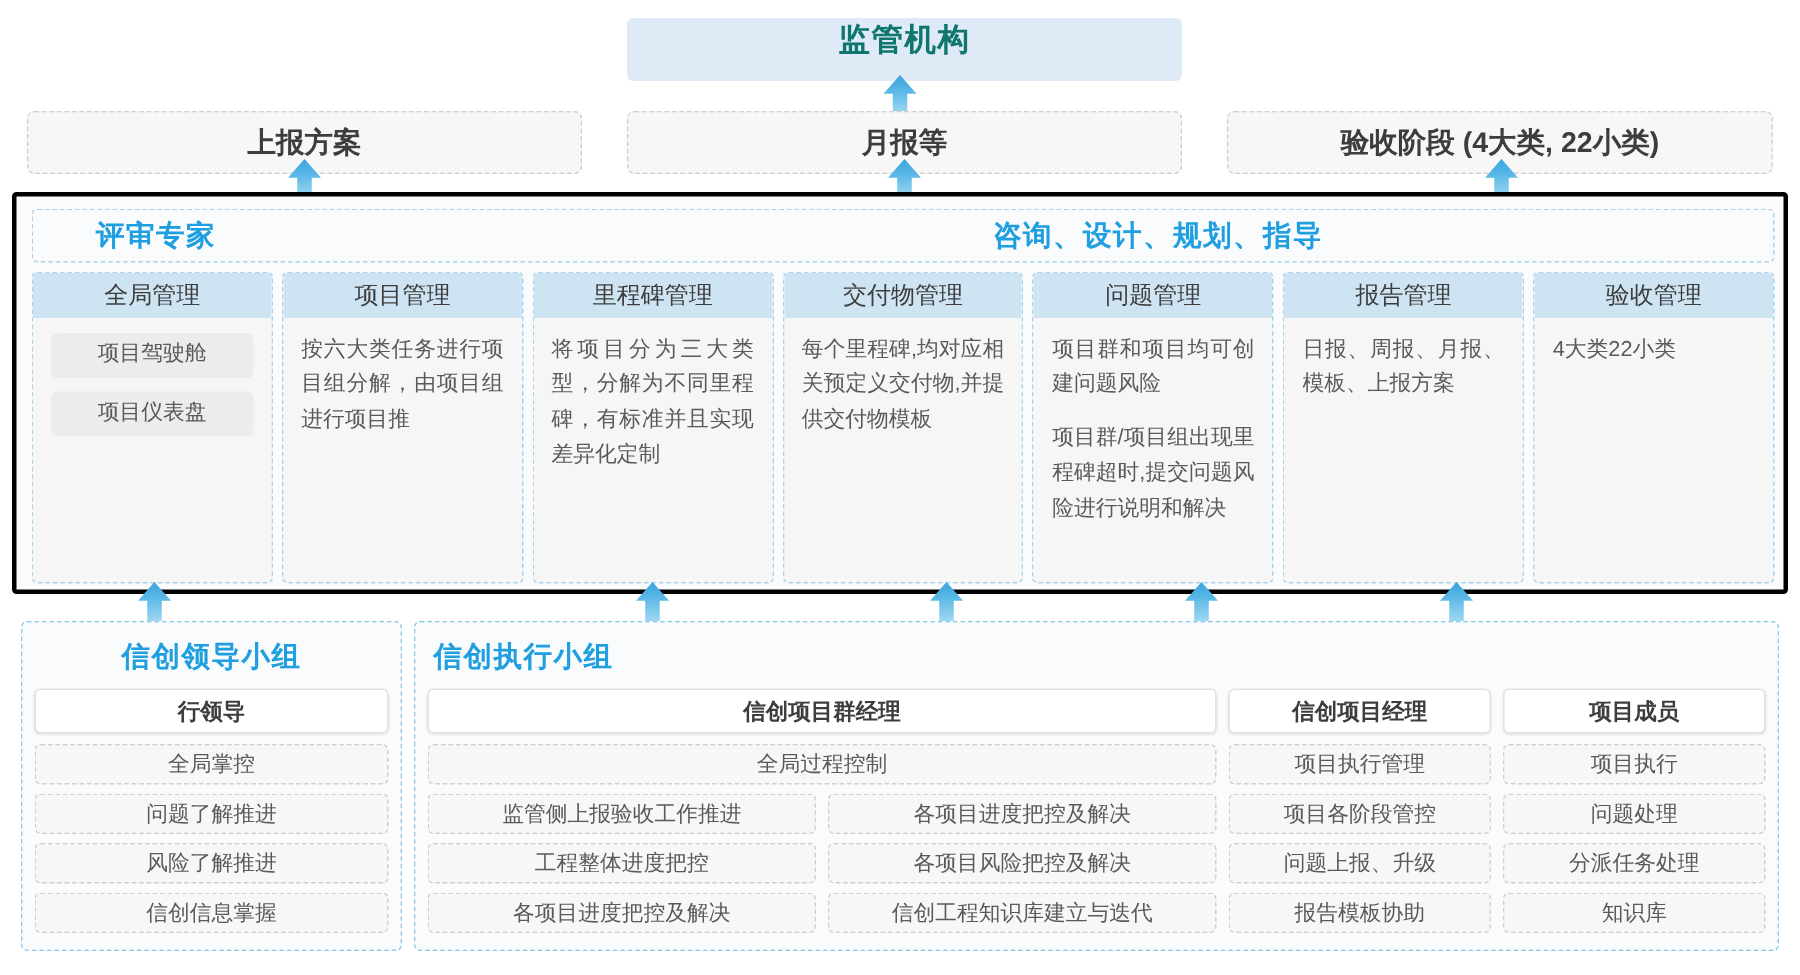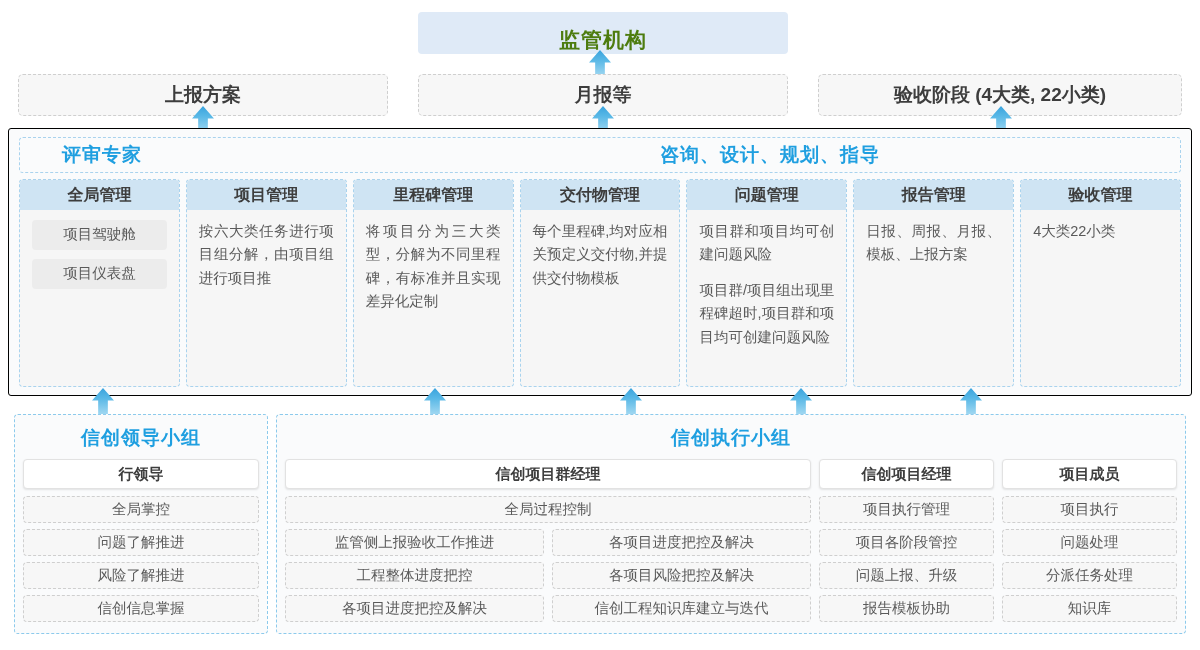--- a/index.html
+++ b/index.html
@@ -24,39 +24,39 @@
     width:22px;height:26px;
     background:linear-gradient(to bottom,#3aa3dd 0%,#57b7e6 38%,#9fd7f1 100%);
     -webkit-clip-path:polygon(50% 0%,100% 48%,72% 48%,72% 100%,28% 100%,28% 48%,0% 48%);
     clip-path:polygon(50% 0%,100% 48%,72% 48%,72% 100%,28% 100%,28% 48%,0% 48%);
   }
 
   
   .regulator{
     position:absolute;left:418px;top:12px;width:370px;height:42px;
     background:#dfeaf7;border-radius:4px;
-    display:flex;align-items:flex-end;justify-content:center;
-    color:#4d7c0f;font-size:21px;font-weight:bold;letter-spacing:1px;
+    display:flex;align-items:flex-start;justify-content:center;
+    color:#0f766e;font-size:21px;font-weight:bold;letter-spacing:1px;
   }
 
   
   .report-row{position:absolute;left:0;top:74px;width:1200px;height:42px;}
   .report-box{
     position:absolute;top:0;height:42px;
     display:flex;align-items:center;justify-content:center;
     font-size:19px;font-weight:bold;color:#3d3d3d;
   }
   #rb0{left:18px;width:370px;}
   #rb1{left:418px;width:370px;}
   #rb2{left:818px;width:364px;}
 
   
   .mid-panel{
     position:absolute;left:8px;top:128px;width:1184px;height:268px;
-    border:1px solid #000000;border-radius:3px;background:#fafbfc;
+    border:3px solid #000000;border-radius:3px;background:#fafbfc;
     box-sizing:border-box;
   }
   .role-bar{
     position:absolute;left:10px;top:8px;width:1162px;height:36px;
     border:1px dashed #a9d3ee;border-radius:4px;background:#fafbfc;
     box-sizing:border-box;
   }
   .role-label{
     position:absolute;top:50%;transform:translateY(-50%);
     color:#1f9fe0;font-size:19px;font-weight:bold;letter-spacing:1px;
@@ -72,21 +72,21 @@
     flex:1 1 0;
     border:1px dashed #a9d3ee;border-radius:4px;
     background:#f6f6f6;
     box-sizing:border-box;
     display:flex;flex-direction:column;
     overflow:hidden;
   }
   .col-head{
     height:30px;background:#cfe4f3;
     display:flex;align-items:center;justify-content:center;
-    font-size:16px;font-weight:bold;color:#3d3d3d;
+    font-size:16px;font-weight:normal;color:#3d3d3d;
     flex:0 0 auto;
   }
   .col-body{
     flex:1 1 auto;padding:10px 12px 8px 12px;
     font-size:14.5px;color:#5a5a5a;line-height:1.62;
   }
   .col-body p{margin:0 0 12px 0;text-align:justify;text-justify:inter-ideograph;}
   .col-body p:last-child{margin-bottom:0;}
   .pill{
     background:#ececec;border-radius:4px;
@@ -104,21 +104,21 @@
     padding-left:48px;
   }
   #grpA{left:14px;width:254px;}
   #grpB{left:276px;width:910px;}
   .grp-title{
     position:absolute;top:10px;
     color:#1f9fe0;font-size:19px;font-weight:bold;letter-spacing:1px;
     white-space:nowrap;
   }
   #grpA .grp-title{left:0;right:0;text-align:center;}
-  #grpB .grp-title{left:0;right:0;text-align:center;}
+  #grpB .grp-title{left:12px;right:0;}
 
   .subcols{
     position:absolute;left:8px;top:44px;right:8px;bottom:8px;
     display:flex;gap:8px;
   }
   .subcol{display:flex;flex-direction:column;}
   .sub-head{
     height:28px;background:#ffffff;
     border:1px solid #e2e2e2;border-radius:4px;
     box-shadow:0 1px 2px rgba(0,0,0,.10);
@@ -200,21 +200,21 @@
         <div class="col-head">交付物管理</div>
         <div class="col-body">
           <p>每个里程碑,均对应相关预定义交付物,并提供交付物模板</p>
         </div>
       </div>
 
       <div class="col">
         <div class="col-head">问题管理</div>
         <div class="col-body">
           <p>项目群和项目均可创建问题风险</p>
-          <p>项目群/项目组出现里程碑超时,项目群和项目均可创建问题风险</p>
+          <p>项目群/项目组出现里程碑超时,提交问题风险进行说明和解决</p>
         </div>
       </div>
 
       <div class="col">
         <div class="col-head">报告管理</div>
         <div class="col-body">
           <p>日报、周报、月报、模板、上报方案</p>
         </div>
       </div>
 

